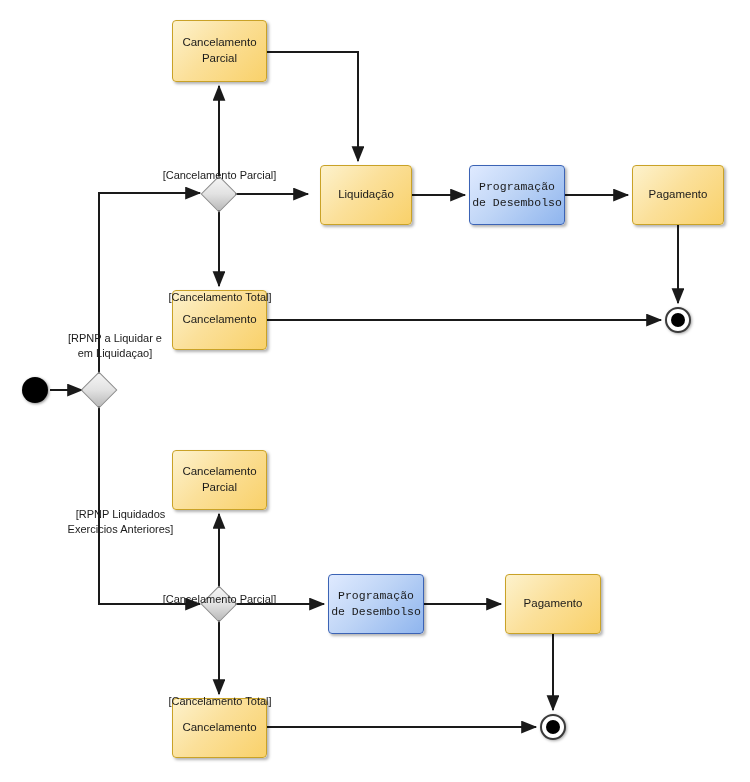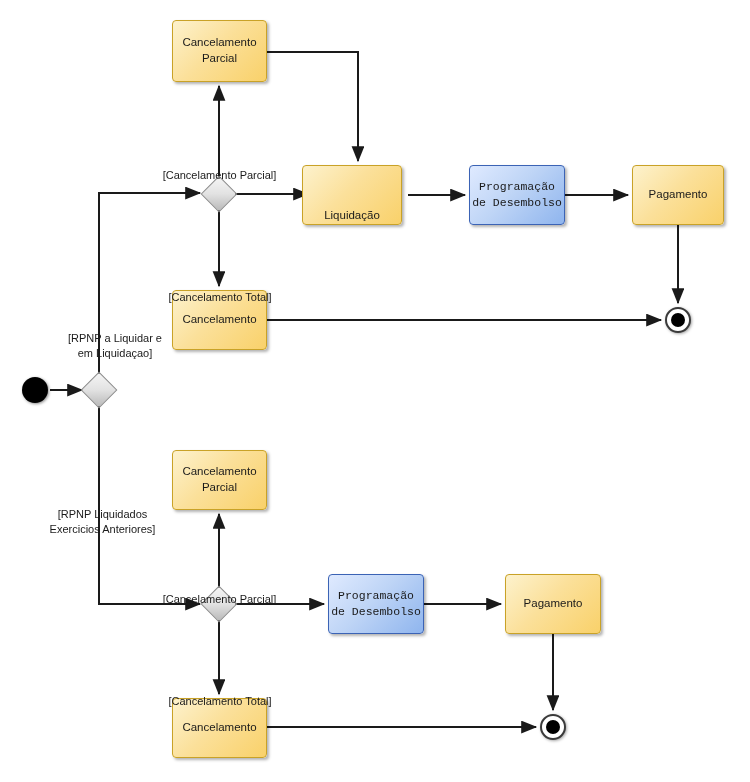--- a/index.html
+++ b/index.html
@@ -134,37 +134,37 @@
   </svg>
 
   <div id="nodes-layer">
       <div class="start-node" style="left: 22px; top: 377px;"></div>
       <div class="diamond" style="left: 86px; top: 377px;"></div>
       <div class="diamond" style="left: 206px; top: 181px;"></div>
       <div class="diamond" style="left: 206px; top: 591px;"></div>
       <div class="node yellow" style="left: 172px; top: 20px; width: 95px; height: 62px;"><span>Cancelamento
 Parcial</span></div>
       <div class="node yellow" style="left: 172px; top: 290px; width: 95px; height: 60px;"><span>Cancelamento</span></div>
-      <div class="node yellow" style="left: 302px; top: 165px; width: 100px; height: 60px; align-items: flex-end;"><span>Liquidação</span></div>
+      <div class="node yellow" style="left: 320px; top: 165px; width: 92px; height: 60px;"><span>Liquidação</span></div>
       <div class="node blue" style="left: 469px; top: 165px; width: 96px; height: 60px;"><span>Programação
 de Desembolso</span></div>
       <div class="node yellow" style="left: 632px; top: 165px; width: 92px; height: 60px;"><span>Pagamento</span></div>
       <div class="end-node" style="left: 665px; top: 307px;"></div>
       <div class="node yellow" style="left: 172px; top: 450px; width: 95px; height: 60px;"><span>Cancelamento
 Parcial</span></div>
       <div class="node yellow" style="left: 172px; top: 698px; width: 95px; height: 60px;"><span>Cancelamento</span></div>
       <div class="node blue" style="left: 328px; top: 574px; width: 96px; height: 60px;"><span>Programação
 de Desembolso</span></div>
       <div class="node yellow" style="left: 505px; top: 574px; width: 96px; height: 60px;"><span>Pagamento</span></div>
       <div class="end-node" style="left: 540px; top: 714px;"></div>
     </div>
   <div id="labels-layer">
       <div class="edge-label" style="left: 60px; top: 283px; width: 110px;">[RPNP a Liquidar e
 em Liquidaçao]</div>
-      <div class="edge-label" style="left: 45px; top: 459px; width: 115px;">[RPNP Liquidados
+      <div class="edge-label" style="left: 63px; top: 459px; width: 115px;">[RPNP Liquidados
 Exercicios Anteriores]</div>
       <div class="edge-label" style="left: 152px; top: 120px; width: 135px;">[Cancelamento Parcial]</div>
       <div class="edge-label" style="left: 156px; top: 242px; width: 128px;">[Cancelamento Total]</div>
       <div class="edge-label" style="left: 152px; top: 544px; width: 135px;">[Cancelamento Parcial]</div>
       <div class="edge-label" style="left: 156px; top: 646px; width: 128px;">[Cancelamento Total]</div>
     </div>
 
 </div>
 
 </body></html>

